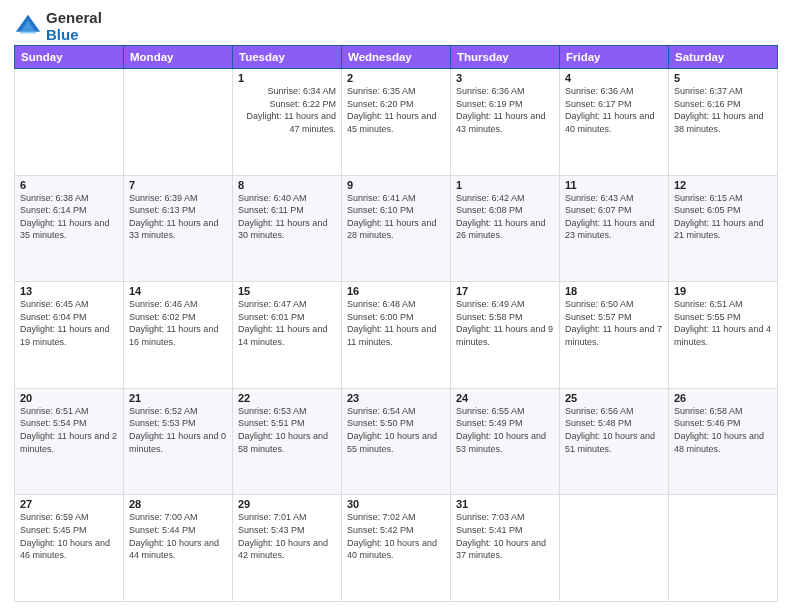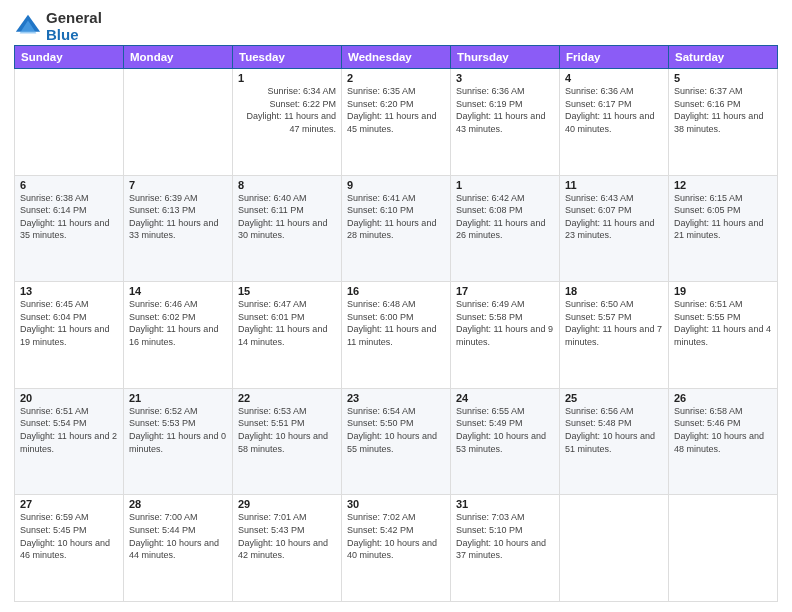--- a/index.html
+++ b/index.html
@@ -322,21 +322,21 @@
           </td>
           <td>
             <span class="day-number">30</span>
             <div class="day-info" style="white-space: pre-line;">Sunrise: 7:02 AM
 Sunset: 5:42 PM
 Daylight: 10 hours and 40 minutes.</div>
           </td>
           <td>
             <span class="day-number">31</span>
             <div class="day-info" style="white-space: pre-line;">Sunrise: 7:03 AM
-Sunset: 5:10 PM
+Sunset: 5:41 PM
 Daylight: 10 hours and 37 minutes.</div>
           </td>
           <td class="empty"></td>
           <td class="empty"></td>
         </tr>
       </tbody>
   </table>
 </div>
 
 </body></html>

